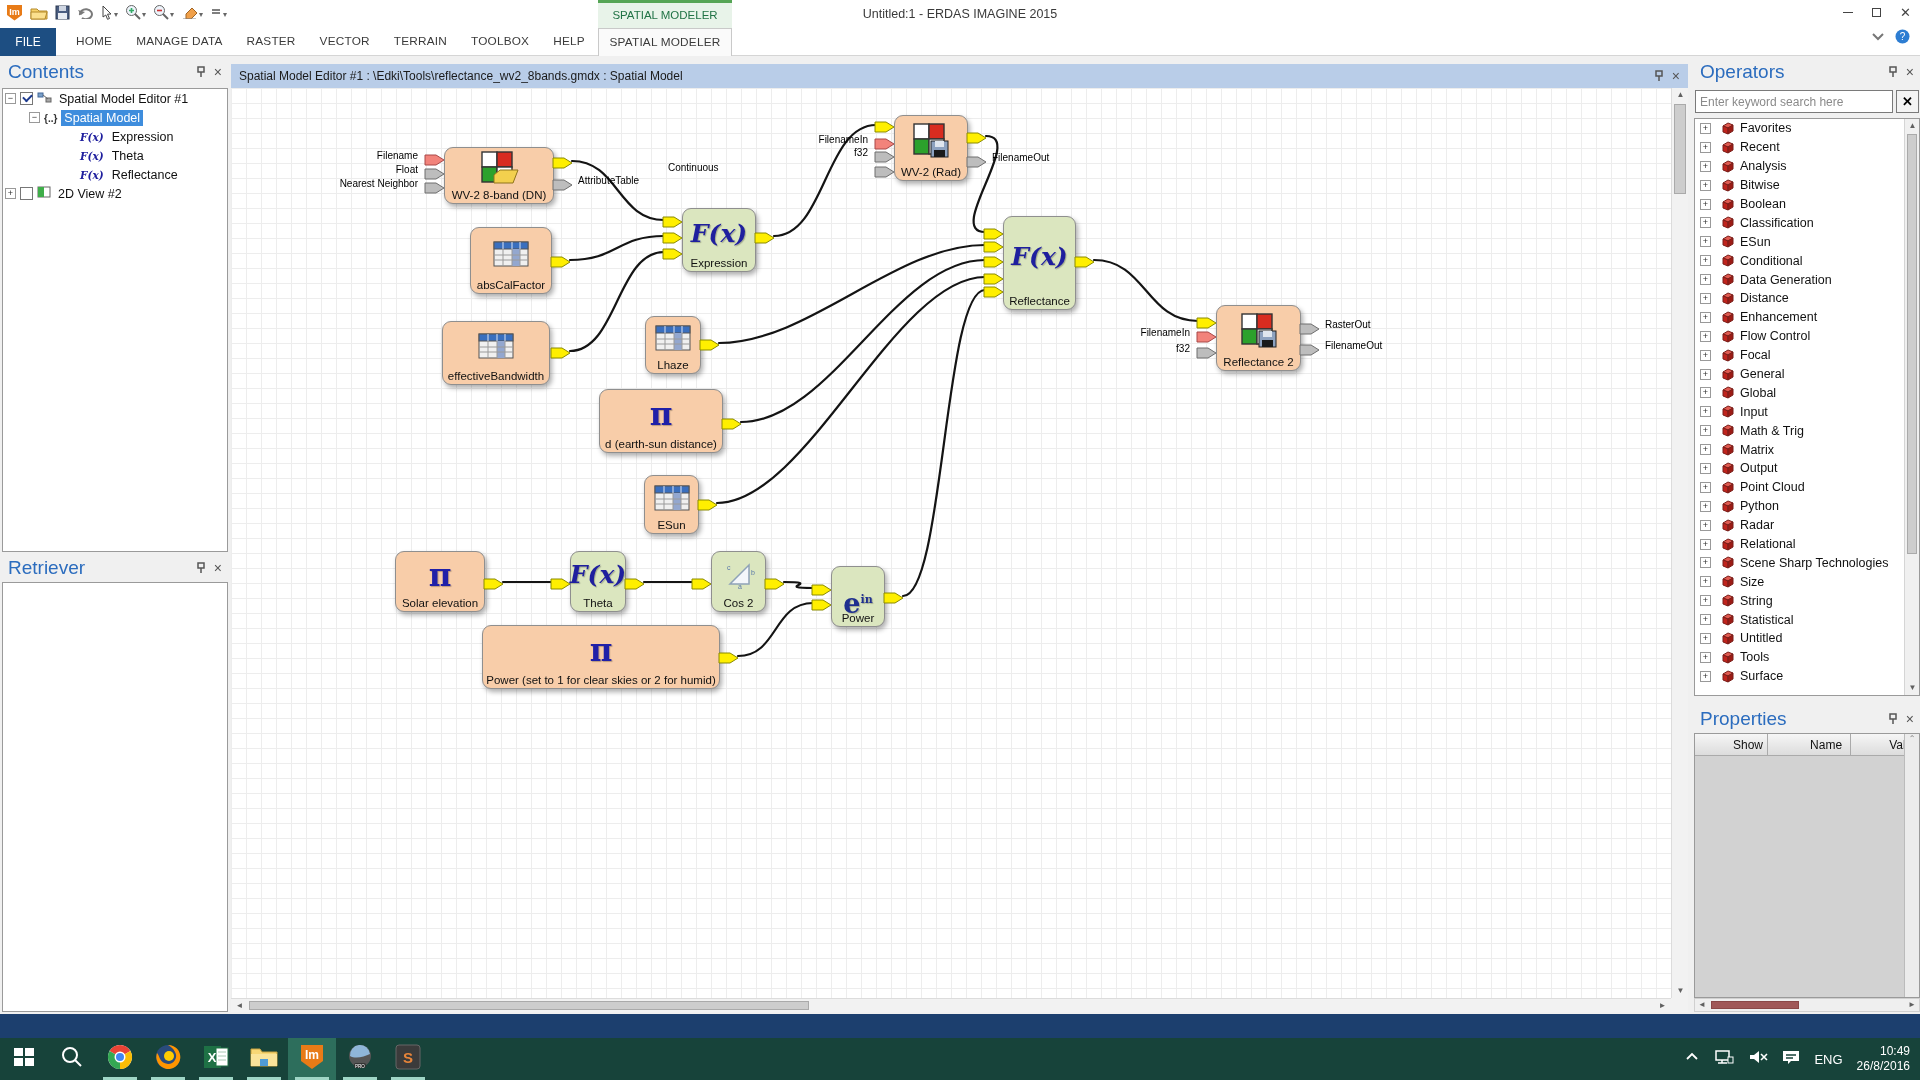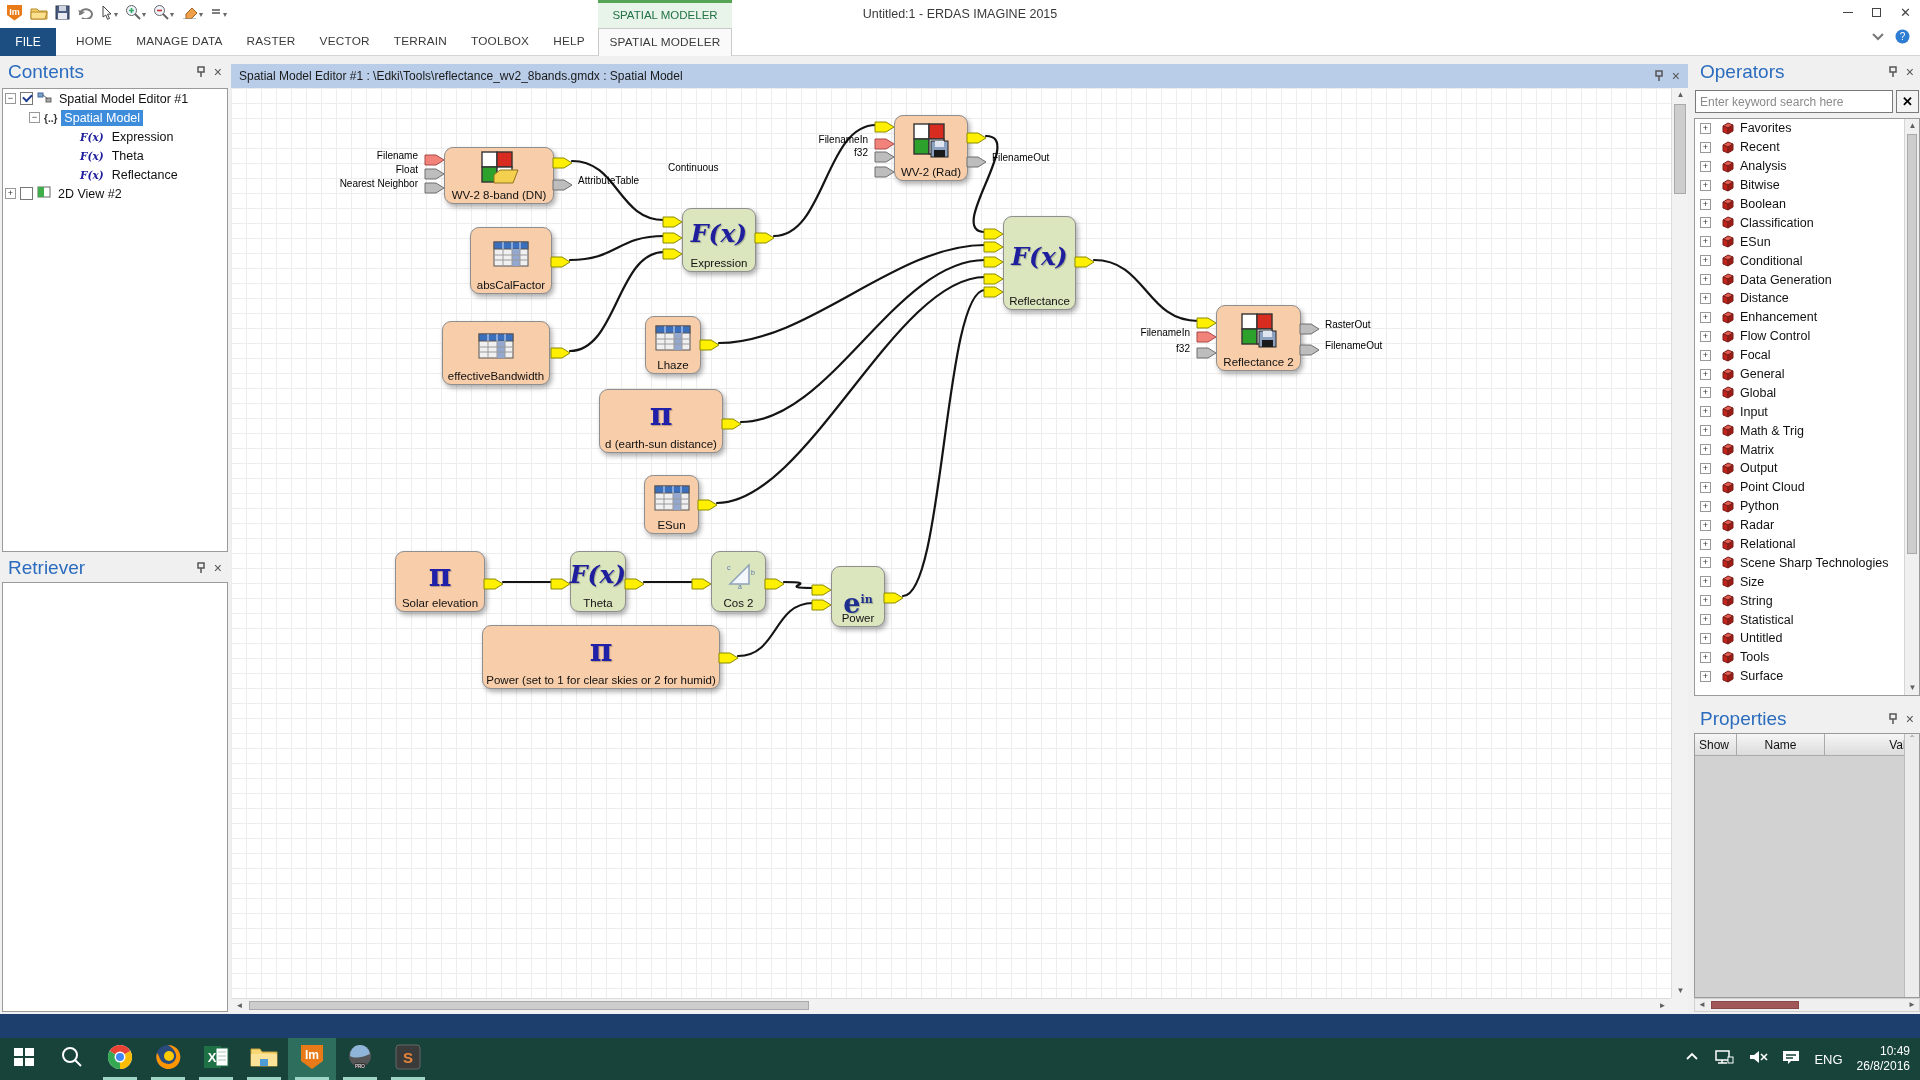--- a/index.html
+++ b/index.html
@@ -85,21 +85,21 @@
   #op-list-wrap { position:absolute; left:0; top:60px; right:0; bottom:0; background:#fff; border:1px solid #9a9a9a; overflow:hidden; }
   #op-list { position:absolute; left:0; top:0; right:15px; bottom:0; overflow:hidden; }
   .op-row { display:flex; align-items:center; height:18.9px; font-size:12.5px; color:#111; padding-left:5px; white-space:nowrap; }
   .op-scroll { position:absolute; right:0; top:0; width:15px; bottom:0; background:#f0f0f0; border-left:1px solid #d5d5d5; }
   .cube { margin:0 6px 0 5px; flex:none; }
 
   
   #properties { position:absolute; left:1694px; top:705px; width:226px; height:293px; }
   #prop-table { position:absolute; left:0; top:28px; right:0; bottom:0; background:#d2d2d2; border:1px solid #9a9a9a; }
   .prop-head { display:flex; height:22px; background:linear-gradient(#f6f6f6,#dcdcdc); border-bottom:1px solid #aaa; font-size:12px; color:#111; }
-  .prop-cell { border-right:1px solid #aaa; display:flex; align-items:center; padding:0 4px; }
+  .prop-cell { border-right:1px solid #aaa; display:flex; align-items:center; padding:0 4px;margin-left:34px; }
   .prop-vscroll { position:absolute; right:0; top:0; width:15px; bottom:0; background:#ececec; border-left:1px solid #bbb; color:#777; font-size:8px; text-align:center; }
   .right-hscroll { position:absolute; left:1694px; top:998px; width:226px; height:14px; background:#efefef; border:1px solid #d0d0d0; }
   .right-hscroll .sb-thumb { background:#a05858; border-color:#8a4848; }
 
   
   #status-strip { position:absolute; left:0; top:1014px; width:1920px; height:24px; background:#1c3f6e; }
   #taskbar { position:absolute; left:0; top:1038px; width:1920px; height:42px; background:#17433a; display:flex; align-items:stretch; }
   .tb-apps { display:flex; }
   .tb-cell { width:48px; display:flex; align-items:center; justify-content:center; position:relative; }
   .tb-cell.active { background:#2d6e5c; }

